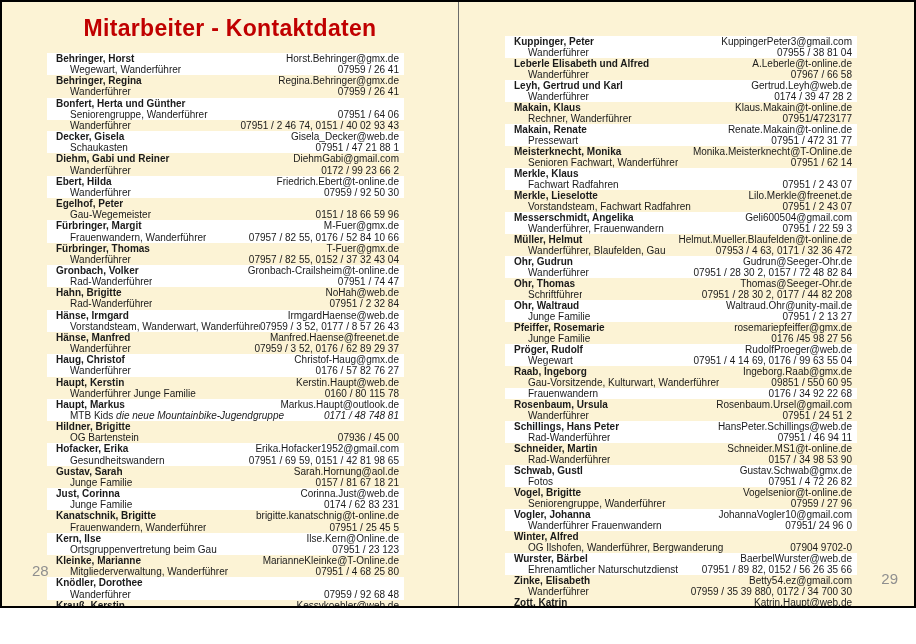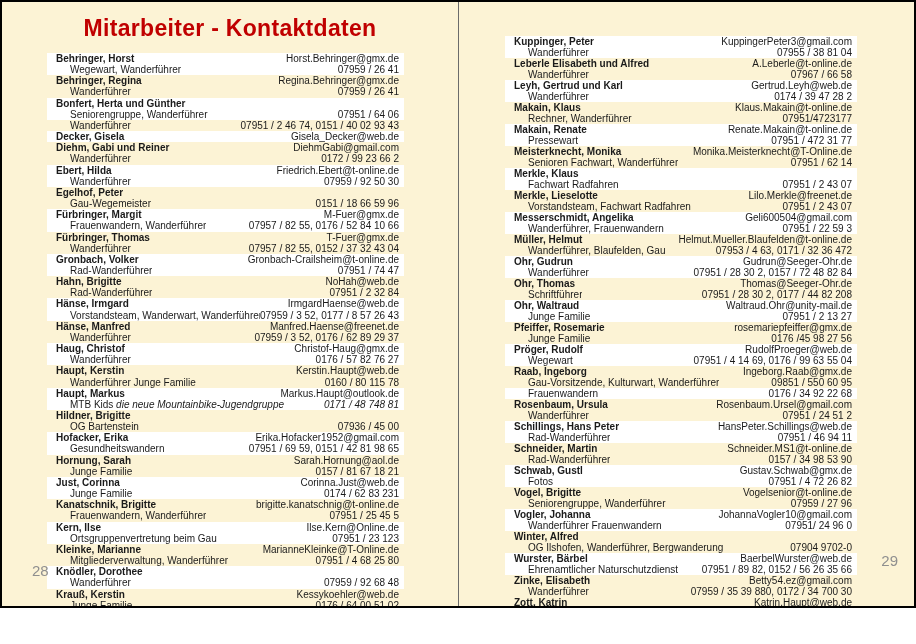--- a/index.html
+++ b/index.html
@@ -41,21 +41,21 @@
   .name { font-weight:bold; padding-left:9px; }
   .role { padding-left:23px; overflow:hidden; }
   .right-col { padding-right:5px; text-align:right; }
   .italic { font-style:italic; }
   .page-num {
     position:absolute;
     color:var(--pagenum,#8f8f8f);
     font-size:15px;
   }
   .page-num-left  { left:30px; top:560px; }
-  .page-num-right { right:16px; top:550px; }
+  .page-num-right { right:16px; top:568px; }
 </style>
 </head>
 <body>
 
 <div class="book" style="--page-bg: #fcf3d5; --stripe: #ffffff; --title-color: #c00000; --pagenum: #8f8f8f; --divider: #6b6b6b;">
 
   <div class="page page-left">
     <div class="title">Mitarbeiter - Kontaktdaten</div>
     <div class="list">
         <div class="entry white">
@@ -92,20 +92,24 @@
           <div class="line">
             <span class="role">Wanderführer</span>
             <span class="right-col">07951 / 2 46 74, 0151 / 40 02 93 43</span>
           </div>
         </div>
         <div class="entry white">
           <div class="line">
             <span class="name">Decker, Gisela</span>
             <span class="right-col">Gisela_Decker@web.de</span>
           </div>
+          <div class="line">
+            <span class="role">Schaukasten</span>
+            <span class="right-col">07951 / 47 21 88 1</span>
+          </div>
         </div>
         <div class="entry cream">
           <div class="line">
             <span class="name">Diehm, Gabi und Reiner</span>
             <span class="right-col">DiehmGabi@gmail.com</span>
           </div>
           <div class="line">
             <span class="role">Wanderführer</span>
             <span class="right-col">0172 / 99 23 66 2</span>
           </div>
@@ -235,21 +239,21 @@
             <span class="name">Hofacker, Erika</span>
             <span class="right-col">Erika.Hofacker1952@gmail.com</span>
           </div>
           <div class="line">
             <span class="role">Gesundheitswandern</span>
             <span class="right-col">07951 / 69 59, 0151 / 42 81 98 65</span>
           </div>
         </div>
         <div class="entry cream">
           <div class="line">
-            <span class="name">Hornung, Sarah</span>
+            <span class="name">Gustav, Sarah</span>
             <span class="right-col">Sarah.Hornung@aol.de</span>
           </div>
           <div class="line">
             <span class="role">Junge Familie</span>
             <span class="right-col">0157 / 81 67 18 21</span>
           </div>
         </div>
         <div class="entry white">
           <div class="line">
             <span class="name">Just, Corinna</span>

